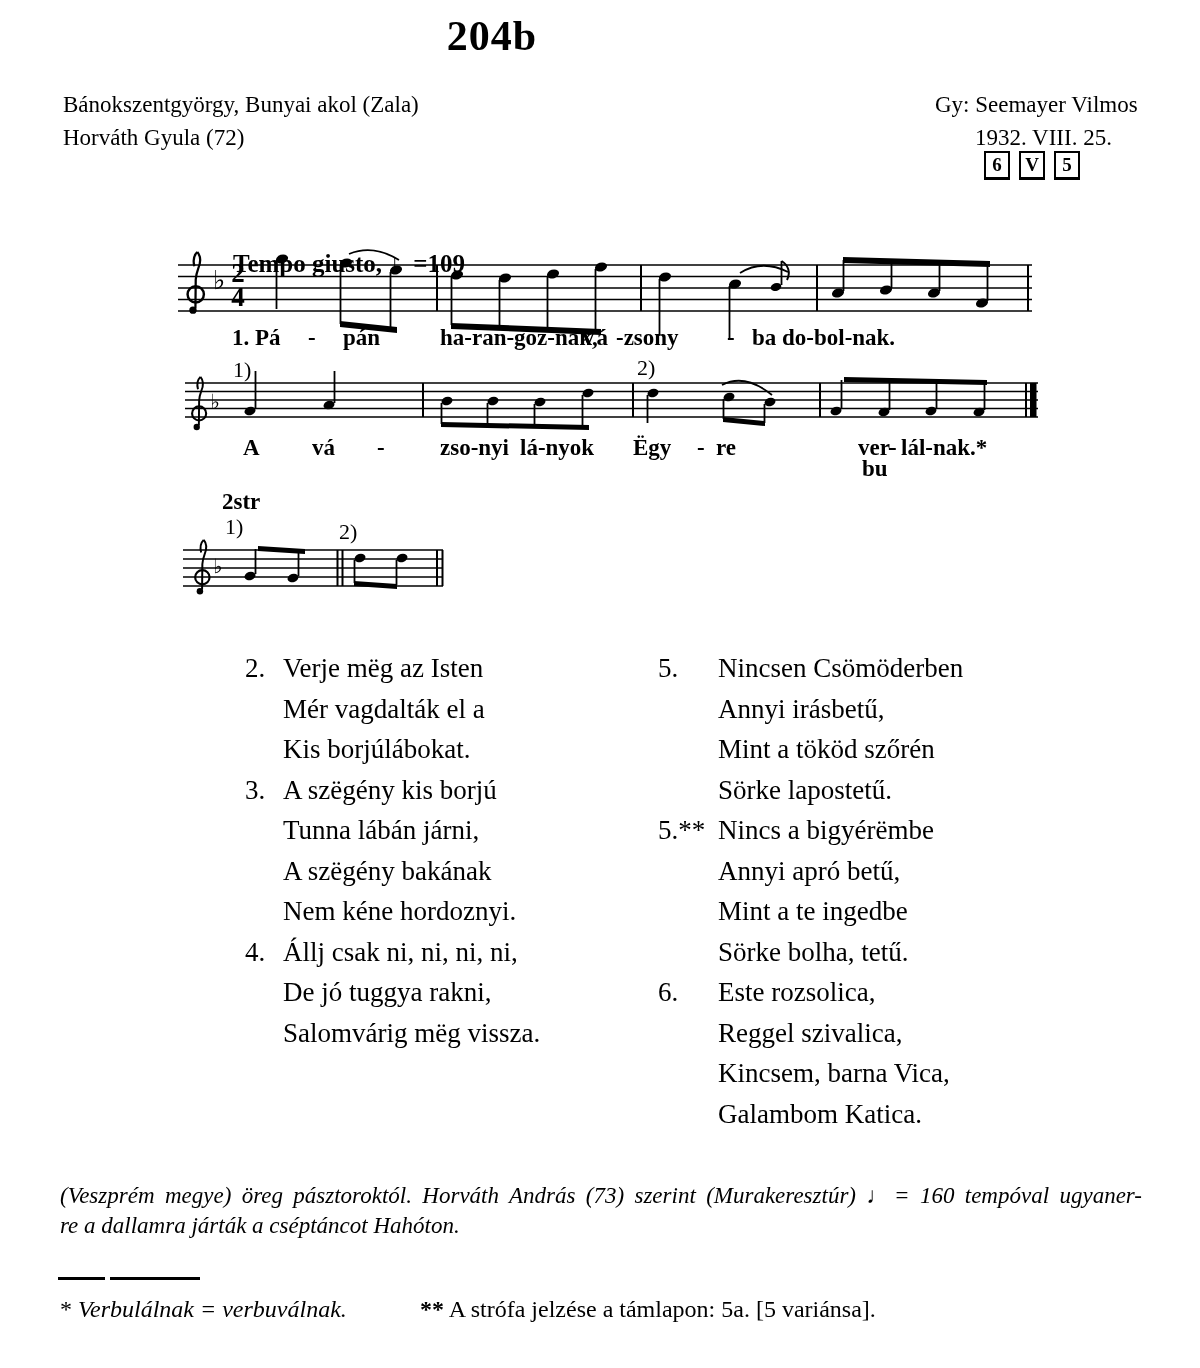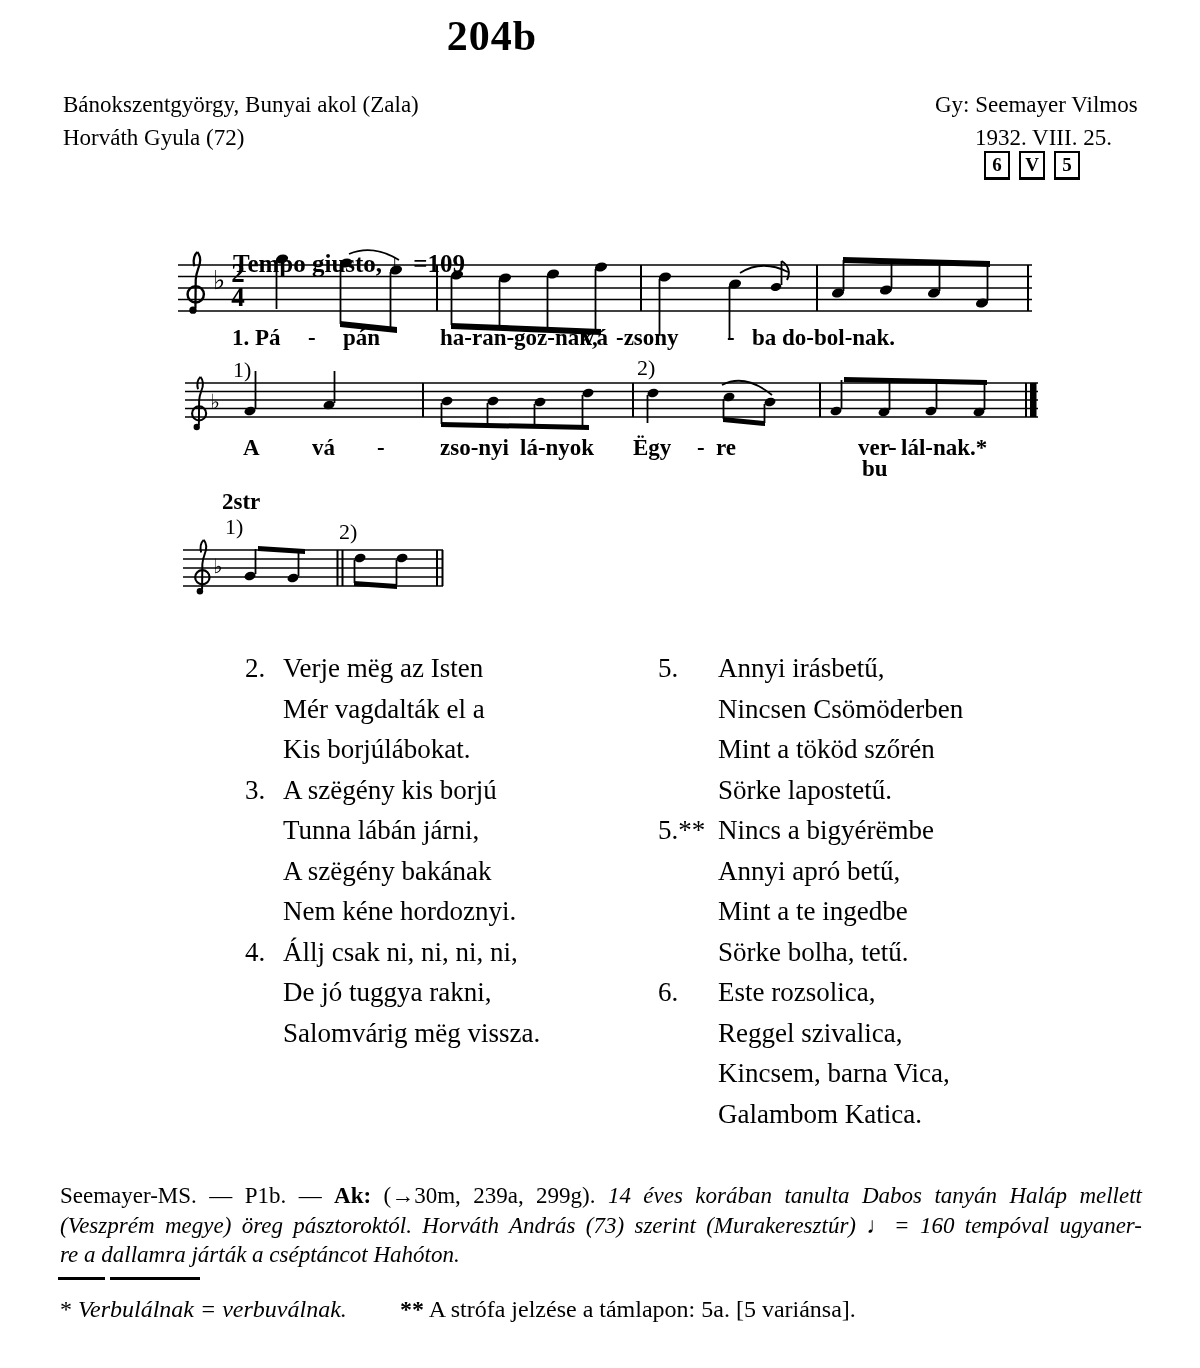--- a/index.html
+++ b/index.html
@@ -28,21 +28,21 @@
   .col-left{left:245px;top:648px;width:400px;}
   .col-right{left:658px;top:648px;width:420px;}
   .verse{display:flex;}
   .col-left .vnum{width:38px;flex:0 0 38px;}
   .col-right .vnum{width:60px;flex:0 0 60px;}
   .footer{left:60px;top:1181px;width:1082px;font-size:23px;line-height:29.5px;}
   .fline.just{text-align:justify;text-align-last:justify;}
   .rule{background:#000;height:3px;}
   .fnotes{font-size:24px;top:1296px;}
   .fn1{left:60px;}
-  .fn2{left:400px;}
+  .fn2{left:420px;}
   svg{position:absolute;left:0;top:0;}
   i{font-style:italic;}
   b{font-weight:bold;}
 </style>
 </head>
 <body>
 
 <div class="abs title">204b</div>
 
 <div class="abs hdr hdr-left">
@@ -284,22 +284,22 @@
         <div>De jó tuggya rakni,</div>
         <div>Salomvárig mëg vissza.</div>
       </div>
     </div>
   </div>
 <div class="abs verses-col col-right">
 
     <div class="verse">
       <div class="vnum">5.</div>
       <div class="vlines">
+        <div>Nincsen Csömöderben</div>
         <div>Annyi irásbetű,</div>
-        <div>Nincsen Csömöderben</div>
         <div>Mint a tököd szőrén</div>
         <div>Sörke lapostetű.</div>
       </div>
     </div>
 
     <div class="verse">
       <div class="vnum">5.**</div>
       <div class="vlines">
         <div>Nincs a bigyérëmbe</div>
         <div>Annyi apró betű,</div>
@@ -313,21 +313,20 @@
       <div class="vlines">
         <div>Este rozsolica,</div>
         <div>Reggel szivalica,</div>
         <div>Kincsem, barna Vica,</div>
         <div>Galambom Katica.</div>
       </div>
     </div>
   </div>
 
 <div class="abs footer">
-  <div class="fline just"><span>Seemayer-MS. — P1b. — </span><b>Ak:</b><span> (→30m, 239a, 299g). </span><i>14 éves korában tanulta Dabos tanyán Haláp mellett</i></div>
   <div class="fline just"><i>(Veszprém megye) öreg pásztoroktól. Horváth András (73) szerint (Murakeresztúr) ♩= 160 tempóval ugyaner-</i></div>
   <div class="fline"><i>re a dallamra járták a cséptáncot Hahóton.</i></div>
 </div>
 
 <div class="abs rule" style="left:58px;top:1277px;width:47px;"></div>
 <div class="abs rule" style="left:110px;top:1277px;width:90px;height:2.5px;"></div>
 
 <div class="abs fnotes fn1"><span>*</span> <i>Verbulálnak = verbuválnak.</i></div>
 <div class="abs fnotes fn2"><b>**</b> <span>A strófa jelzése a támlapon: 5a. [5 variánsa].</span></div>
 

